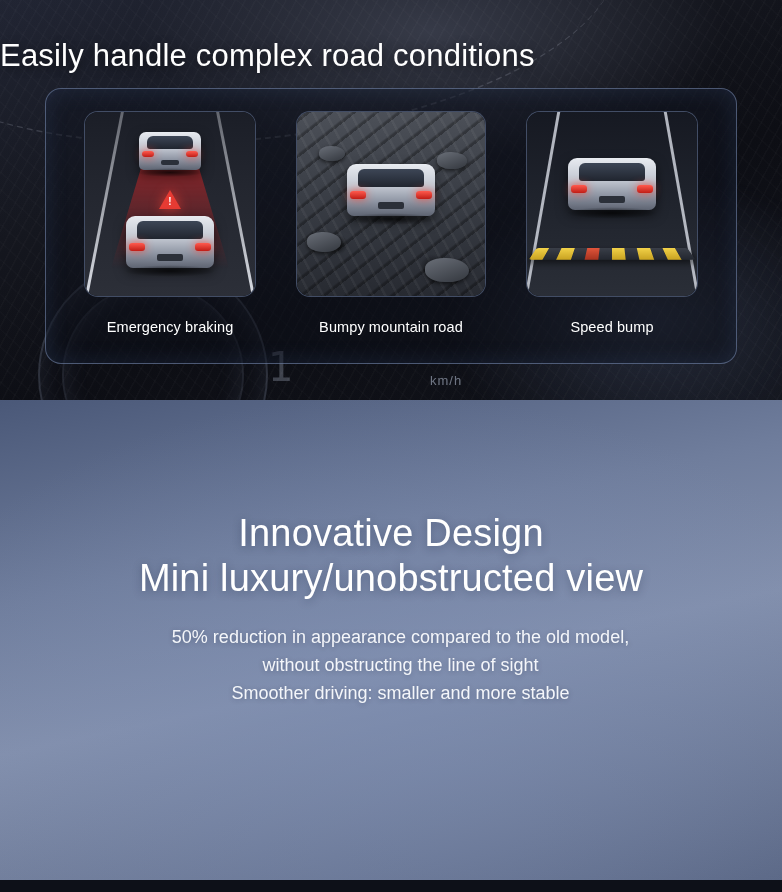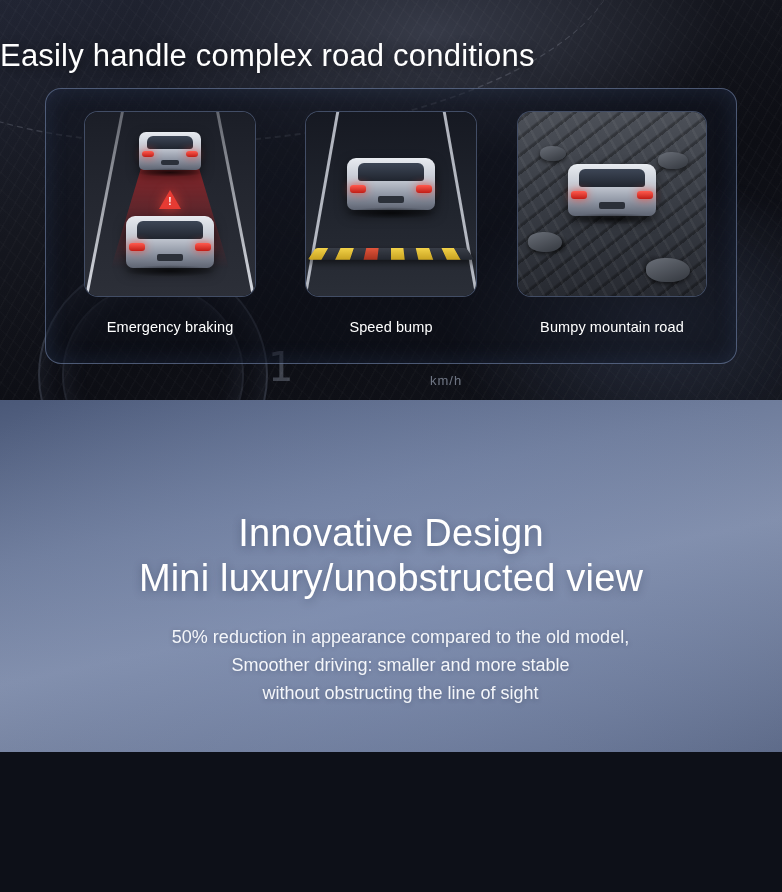--- a/index.html
+++ b/index.html
@@ -270,21 +270,21 @@
     border-radius: 45% 55% 50% 48%;
     background: linear-gradient(160deg, #6a6f78, #33373e);
     box-shadow: 0 2px 4px rgba(0,0,0,.6);
   }
   .car3 { top: 52px; }
 
   
   .bottom-section {
     position: absolute;
     left: 0; top: 400px;
-    width: 782px; height: 352px;
+    width: 782px; height: 480px;
     background:
       radial-gradient(ellipse 700px 420px at 50% 62%, rgba(124,141,178,0.55) 0%, rgba(86,101,136,0.0) 72%),
       linear-gradient(168deg, #4a5878 0%, #6f7d9c 32%, #8390ad 55%, #5c6987 100%);
   }
   .bottom-inner {
     position: absolute;
     left: 0; right: 0; top: 112px;
     text-align: center;
     color: #fff;
   }
@@ -348,53 +348,20 @@
             <div class="body">
               <div class="glass"></div>
               <div class="lamp l"></div>
               <div class="lamp r"></div>
               <div class="plate"></div>
             </div>
             <div class="shadow"></div>
           </div>
         </div>
         <div class="caption">Emergency braking</div>
-      </div>
-
-      <div class="card">
-        <div class="thumb">
-          <div class="road2">
-            <div class="edge l"></div>
-            <div class="edge r"></div>
-          </div>
-          <div class="car car2">
-            <div class="body">
-              <div class="glass"></div>
-              <div class="lamp l"></div>
-              <div class="lamp r"></div>
-              <div class="plate"></div>
-            </div>
-            <div class="shadow"></div>
-          </div>
-          <div class="bump">
-            <i></i>
-              <i></i>
-              <i></i>
-              <i></i>
-              <i class="red"></i>
-              <i></i>
-              <i></i>
-              <i></i>
-              <i></i>
-              <i></i>
-              <i></i>
-              <i></i>
-          </div>
-        </div>
-        <div class="caption">Speed bump</div>
       </div>
 
       <div class="card wide">
         <div class="thumb">
           <div class="road3"></div>
           <div class="rock" style="left:10px;top:120px;width:34px;height:20px;"></div>
           <div class="rock" style="left:128px;top:146px;width:44px;height:24px;"></div>
           <div class="rock" style="left:22px;top:34px;width:26px;height:15px;"></div>
           <div class="rock" style="left:140px;top:40px;width:30px;height:17px;"></div>
           <div class="car car3">
@@ -403,28 +370,61 @@
               <div class="lamp l"></div>
               <div class="lamp r"></div>
               <div class="plate"></div>
             </div>
             <div class="shadow"></div>
           </div>
         </div>
         <div class="caption">Bumpy mountain road</div>
       </div>
 
+      <div class="card">
+        <div class="thumb">
+          <div class="road2">
+            <div class="edge l"></div>
+            <div class="edge r"></div>
+          </div>
+          <div class="car car2">
+            <div class="body">
+              <div class="glass"></div>
+              <div class="lamp l"></div>
+              <div class="lamp r"></div>
+              <div class="plate"></div>
+            </div>
+            <div class="shadow"></div>
+          </div>
+          <div class="bump">
+            <i></i>
+              <i></i>
+              <i></i>
+              <i></i>
+              <i class="red"></i>
+              <i></i>
+              <i></i>
+              <i></i>
+              <i></i>
+              <i></i>
+              <i></i>
+              <i></i>
+          </div>
+        </div>
+        <div class="caption">Speed bump</div>
+      </div>
+
     </div>
   </section>
 
   <section class="bottom-section">
     <div class="bottom-inner">
       <div class="title-l1">Innovative Design</div>
       <div class="title-l2">Mini luxury/unobstructed view</div>
       <div class="subtitle">
         <div>50% reduction in appearance compared to the old model,</div>
+        <div>without obstructing the line of sight</div>
         <div>Smoother driving: smaller and more stable</div>
-        <div>without obstructing the line of sight</div>
       </div>
     </div>
   </section>
 
 </div>
 
 </body></html>

